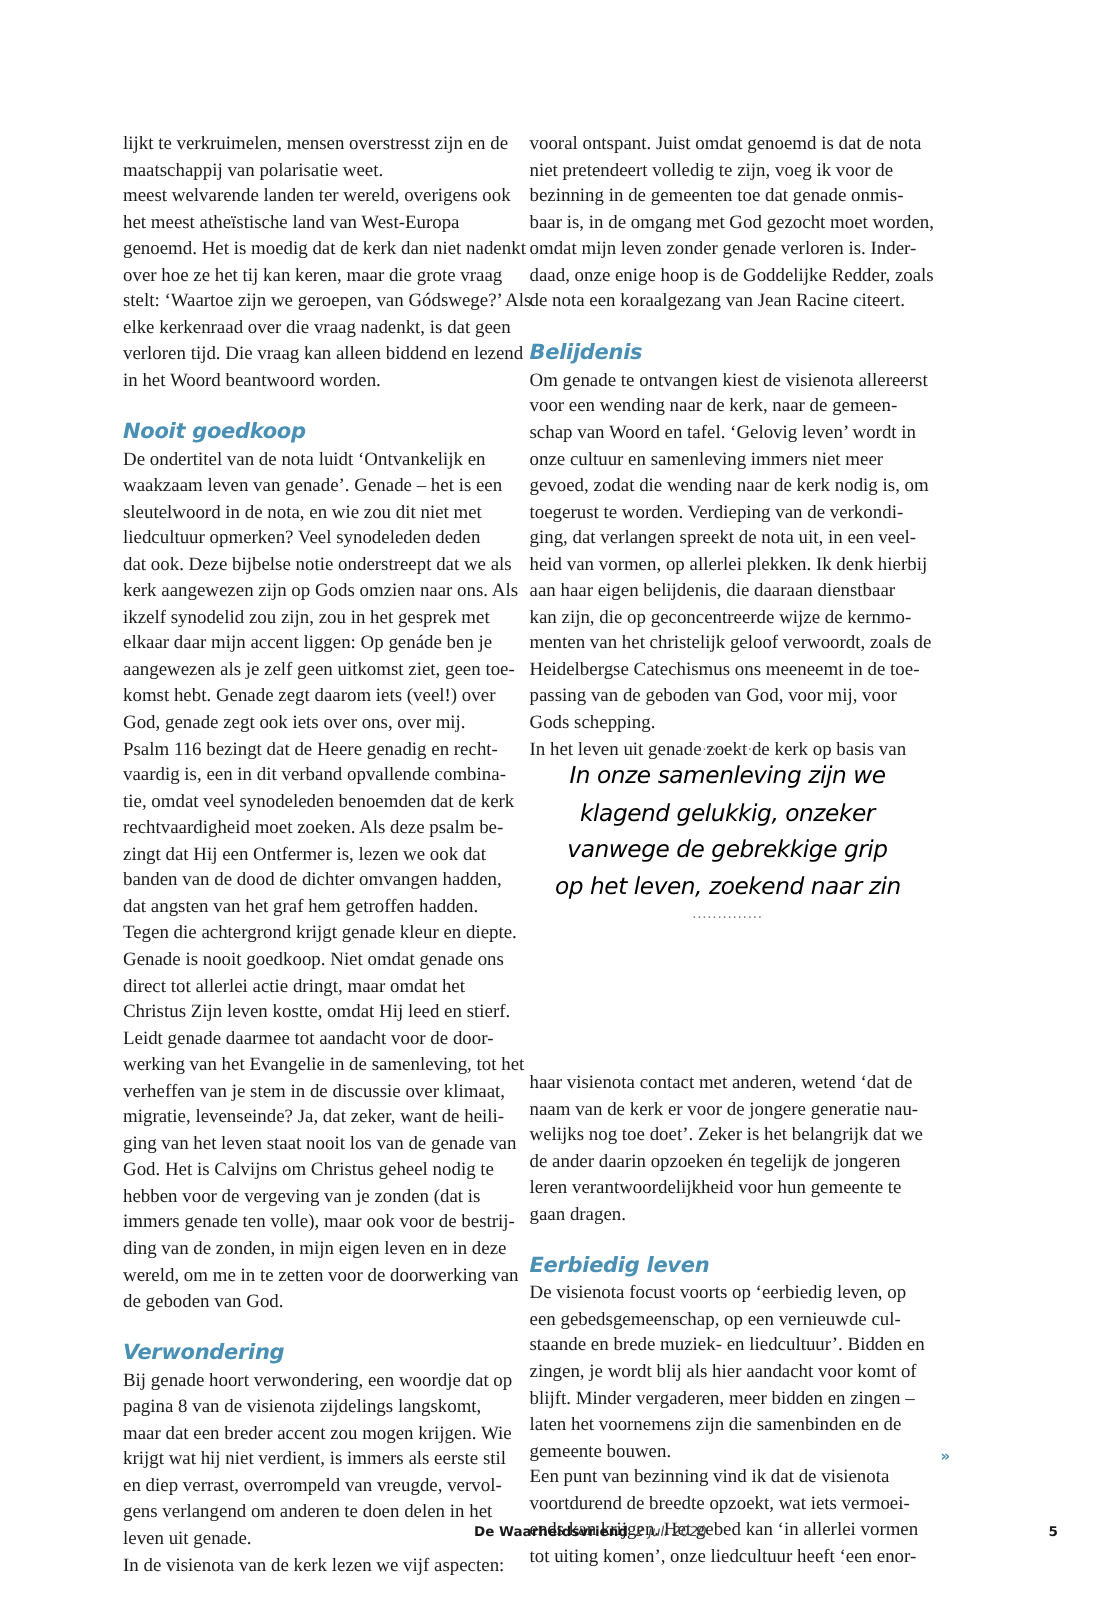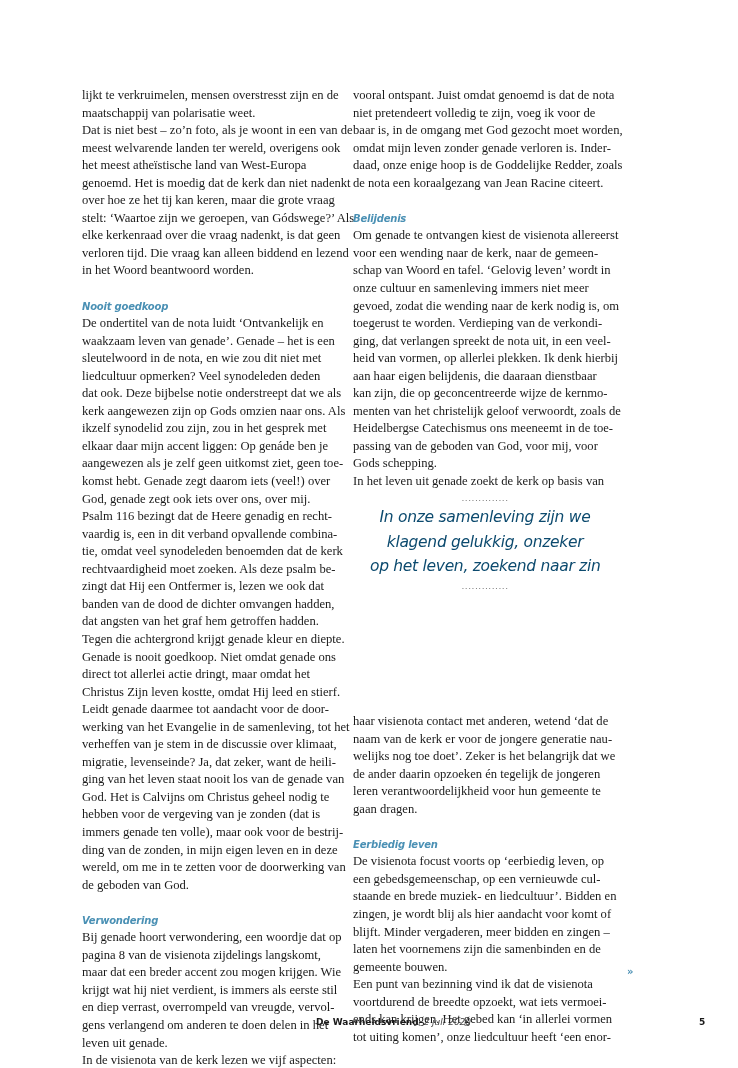--- a/index.html
+++ b/index.html
@@ -1,39 +1,38 @@
 <!DOCTYPE html>
 <html><head>
 <meta charset="utf-8">
 <style>
   html, body { margin: 0; padding: 0; background: #ffffff; }
   body { width: 738px; height: 1068px; position: relative; overflow: hidden; font-family: "DejaVu Serif", "Liberation Serif", serif; color: #1a1a1a; }
   .col { position: absolute; top: 87px; font-family: "Liberation Serif", serif; font-size: 12.6px; line-height: 17.55px; }
   .col-left { left: 82px; width: 272px; }
   .col-right { left: 353px; width: 270px; }
   .line { white-space: nowrap; display: block; height: 17.55px; }
-  .heading { font-family: "DejaVu Sans", sans-serif; font-style: italic; font-weight: bold; color: #4a90b4; font-size: 10px; display: block; height: 17.55px; line-height: 17.55px; letter-spacing: -0.2px; }
+  .heading { font-family: "DejaVu Sans", sans-serif; font-style: italic; font-weight: bold; color: #4a90b4; font-size: 14px; display: block; height: 17.55px; line-height: 17.55px; letter-spacing: -0.2px; }
   .gap { display: block; height: 17.55px; }
   .pullquote { position: absolute; left: 370px; width: 230px; top: 491px; text-align: center; }
   .pq-dots { font-family: "DejaVu Sans", sans-serif; color: #7a7a7a; font-size: 9px; letter-spacing: 0.5px; height: 14px; line-height: 14px; }
-  .pq-line { font-family: "DejaVu Sans", sans-serif; font-style: italic; color: #0c4a6e; font-size: 15.5px; line-height: 24.5px; white-space: nowrap; letter-spacing: -0.3px; font-weight: 300; }
+  .pq-line { font-family: "DejaVu Sans", sans-serif; font-style: italic; color: #000000; font-size: 15.5px; line-height: 24.5px; white-space: nowrap; letter-spacing: -0.3px; font-weight: 300; }
   .cont { position: absolute; left: 627px; top: 966px; color: #4a90b4; font-family: "DejaVu Sans", sans-serif; font-size: 10px; font-weight: bold; }
   .footer { position: absolute; top: 1017px; left: 316px; font-family: "DejaVu Sans", sans-serif; font-size: 9px; color: #1a1a1a; }
   .footer .pub { font-weight: bold; margin-top: 29px; }
   .footer .date { font-style: italic; color: #444; font-weight: normal; margin-left: 2px; }
   .page-num { position: absolute; top: 1017px; left: 699px; font-family: "DejaVu Sans", sans-serif; font-size: 9px; font-weight: bold; }
 </style>
 </head>
 <body>
 
 <div class="col col-left">
   <div>
     <span class="line">lijkt te verkruimelen, mensen overstresst zijn en de</span>
     <span class="line">maatschappij van polarisatie weet.</span>
-    <span class="line">Dat is niet best – zo’n foto, als je woont in een van de</span>
     <span class="line">meest welvarende landen ter wereld, overigens ook</span>
     <span class="line">het meest atheïstische land van West-Europa</span>
     <span class="line">genoemd. Het is moedig dat de kerk dan niet nadenkt</span>
     <span class="line">over hoe ze het tij kan keren, maar die grote vraag</span>
     <span class="line">stelt: ‘Waartoe zijn we geroepen, van Gódswege?’ Als</span>
     <span class="line">elke kerkenraad over die vraag nadenkt, is dat geen</span>
     <span class="line">verloren tijd. Die vraag kan alleen biddend en lezend</span>
     <span class="line">in het Woord beantwoord worden.</span>
   </div>
   <span class="gap"></span>
@@ -85,20 +84,21 @@
     <span class="line">leven uit genade.</span>
     <span class="line">In de visienota van de kerk lezen we vijf aspecten:</span>
 
   </div>
 </div>
 
 <div class="col col-right">
   <div>
     <span class="line">vooral ontspant. Juist omdat genoemd is dat de nota</span>
     <span class="line">niet pretendeert volledig te zijn, voeg ik voor de</span>
+    <span class="line">bezinning in de gemeenten toe dat genade onmis-</span>
     <span class="line">baar is, in de omgang met God gezocht moet worden,</span>
     <span class="line">omdat mijn leven zonder genade verloren is. Inder-</span>
     <span class="line">daad, onze enige hoop is de Goddelijke Redder, zoals</span>
     <span class="line">de nota een koraalgezang van Jean Racine citeert.</span>
   </div>
   <span class="gap"></span>
   <div>
     <span class="heading">Belijdenis</span>
     <span class="line">Om genade te ontvangen kiest de visienota allereerst</span>
     <span class="line">voor een wending naar de kerk, naar de gemeen-</span>
@@ -115,20 +115,21 @@
     <span class="line">passing van de geboden van God, voor mij, voor</span>
     <span class="line">Gods schepping.</span>
     <span class="line">In het leven uit genade zoekt de kerk op basis van</span>
   </div>
 </div>
 
 <div class="pullquote">
   <div class="pq-dots">..............</div>
   <div class="pq-line">In onze samenleving zijn we</div>
   <div class="pq-line">klagend gelukkig, onzeker</div>
+  <div class="pq-line">vanwege de gebrekkige grip</div>
   <div class="pq-line">op het leven, zoekend naar zin</div>
   <div class="pq-dots">..............</div>
 </div>
 
 <div class="col col-right" style="top: 713px;">
   <div>
     <span class="line">haar visienota contact met anderen, wetend ‘dat de</span>
     <span class="line">naam van de kerk er voor de jongere generatie nau-</span>
     <span class="line">welijks nog toe doet’. Zeker is het belangrijk dat we</span>
     <span class="line">de ander daarin opzoeken én tegelijk de jongeren</span>

